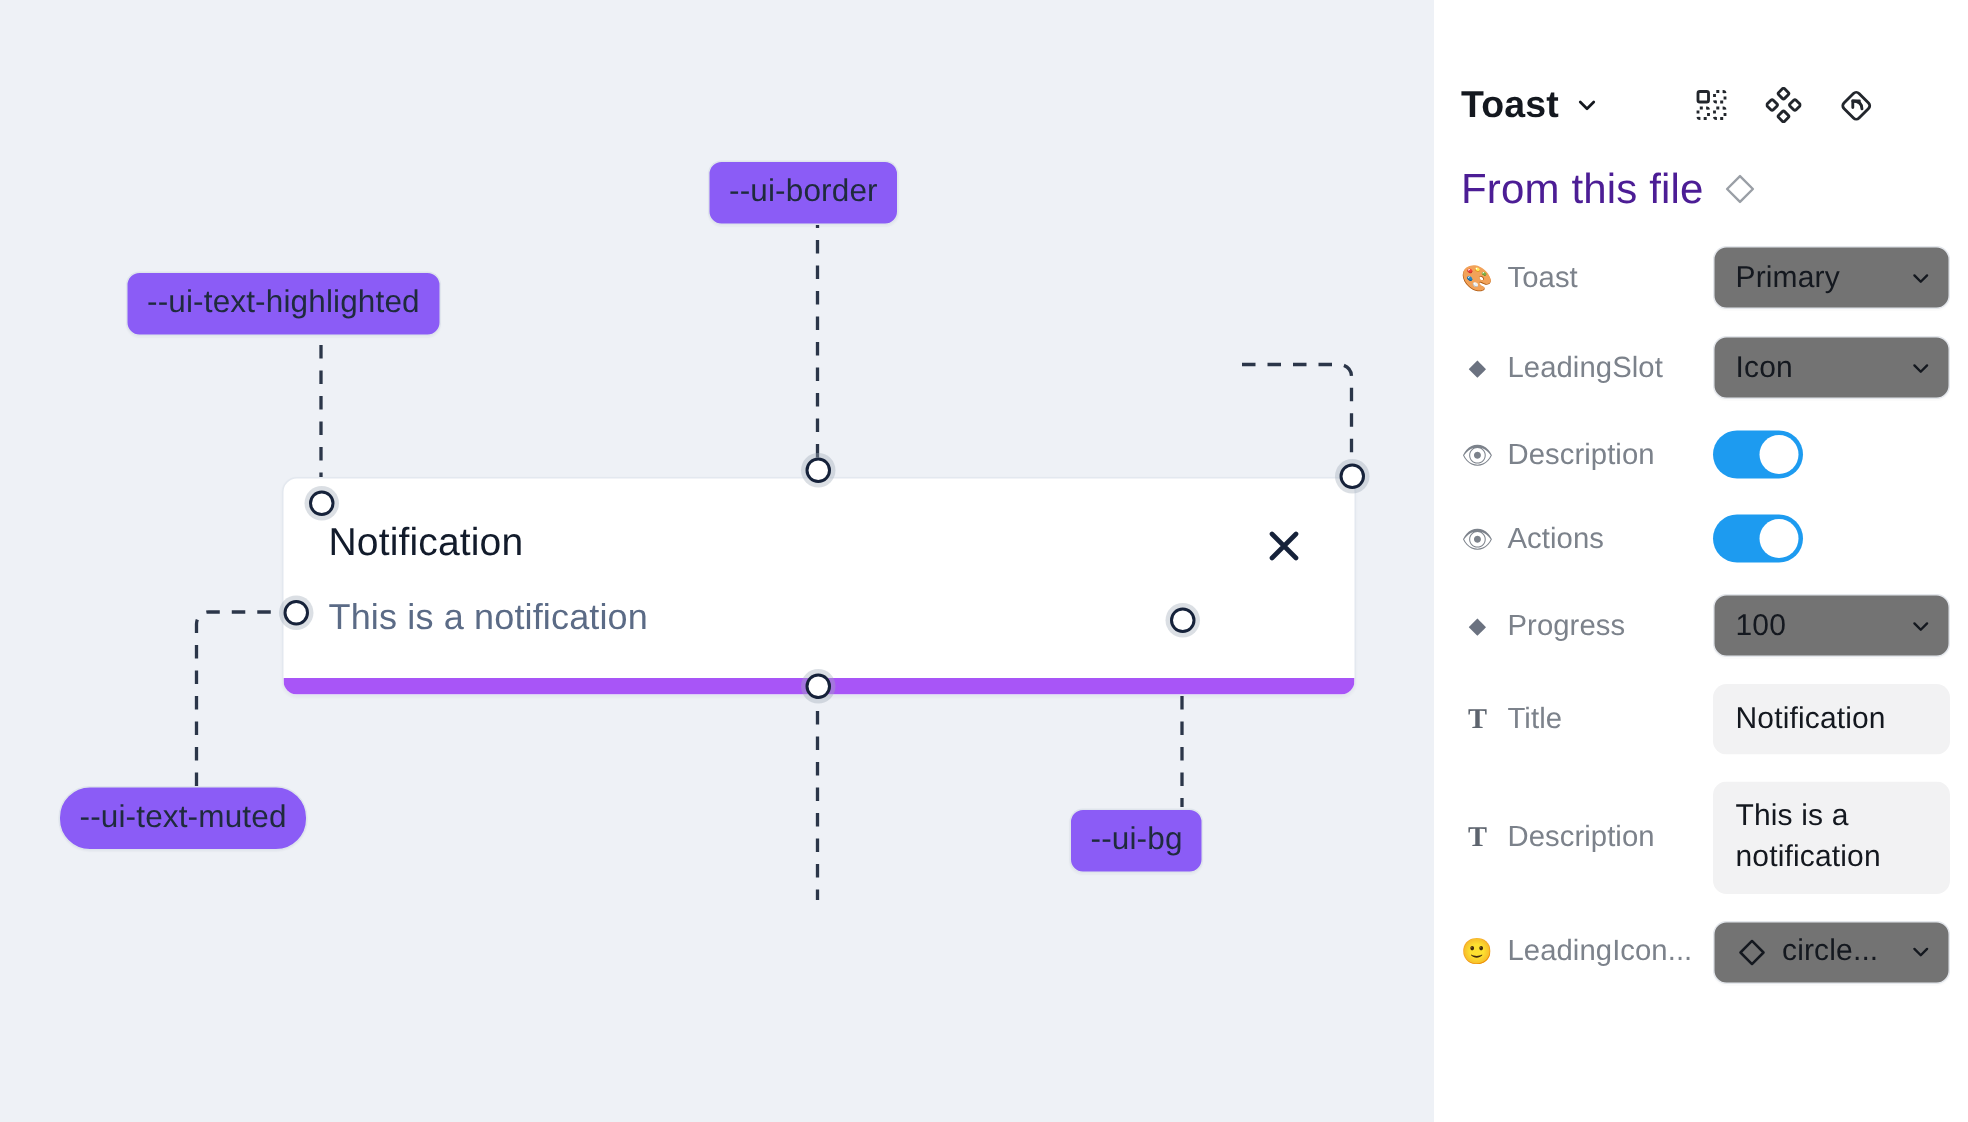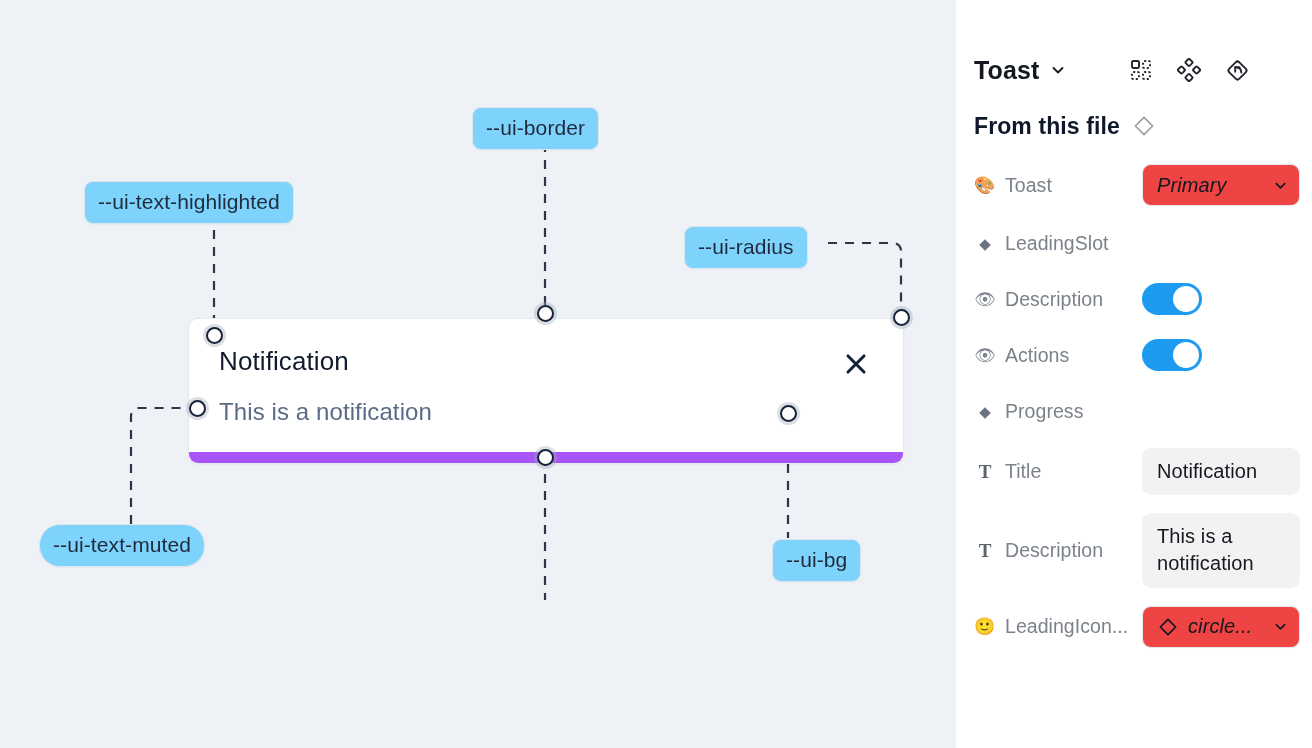--- a/index.html
+++ b/index.html
@@ -17,21 +17,21 @@
     width: 956px; height: 748px;
     background: #eef1f6;
     overflow: hidden;
     flex: none;
   }
   #canvas-svg { position: absolute; left: 0; top: 0; width: 956px; height: 748px; pointer-events: none; }
 
   
   .token-chip {
     position: absolute;
-    background: #7dd3fc;
+    background: #8b5cf6;
     border: 1px solid #dfe5ec;
     border-radius: 9px;
     color: #1f2b3d;
     font-size: 21px;
     line-height: 1;
     padding: 9px 13px 11px 13px;
     white-space: nowrap;
     letter-spacing: .1px;
     box-shadow: 0 1px 1px rgba(20,30,50,.03);
   }
@@ -98,21 +98,21 @@
   }
   #panel-title-caret { margin-left: 11px; display: flex; align-items: center; cursor: pointer; }
   #panel-header-icons { margin-left: auto; display: flex; align-items: center; gap: 22px; }
   .hdr-icon { width: 26px; height: 26px; display: flex; align-items: center; justify-content: center; cursor: pointer; }
 
   #from-file-row {
     display: flex; align-items: center;
     margin-top: 16px;
     height: 28px;
   }
-  #from-file-label { font-size: 23px; color: #0f172a; letter-spacing: .1px; font-weight: bold; }
+  #from-file-label { font-size: 28px; color: #4c1d95; letter-spacing: .1px; }
   #from-file-icon { margin-left: 12px; display: flex; align-items: center; }
 
   #panel-desc {
     margin-top: 22px;
     font-size: 19.5px; line-height: 1.38;
     color: #14181f;
     letter-spacing: .05px;
     width: 330px;
   }
 
@@ -138,30 +138,29 @@
   .prop-icon.serif-t {
     font-family: "Liberation Serif", serif;
     font-weight: bold; font-size: 19px; color: #5d646e;
   }
   .prop-icon.diamond { color: #6b7280; font-size: 15px; }
 
   .prop-control { flex: 1; display: flex; justify-content: flex-start; }
 
   .select-box {
     width: 158px;
-    background: #ef4444;
+    background: #737373;
     border: 1px solid #e4e7ec;
     border-radius: 9px;
     height: 42px;
     display: flex; align-items: center;
     padding: 0 11px 0 14px;
     font-size: 20px; color: #14181f;
     cursor: pointer;
     box-shadow: 0 1px 1px rgba(20,30,50,.02);
-    font-style: italic;
   }
   .select-box .sel-val { letter-spacing: .1px; white-space: nowrap; overflow: hidden; }
   .select-box .caret { margin-left: auto; display: flex; align-items: center; }
   .select-box .lead-diamond { margin-right: 9px; display: flex; align-items: center; flex: none; }
 
   .text-box {
     width: 158px;
     background: #f2f2f3;
     border: 1px solid transparent;
     border-radius: 9px;
@@ -210,26 +209,25 @@
         <path d="M545 457 L545 600"></path>
 
         <path d="M788 413 L788 538"></path>
       </g>
     </svg>
 
     <div class="token-chip" style="left:84px; top:181px;">--ui-text-highlighted</div>
 
     <div class="token-chip" style="left:472px; top:107px;">--ui-border</div>
 
-    <div class="token-chip" style="left:684px; top:226px;">--ui-radius</div>
 
     <div class="token-chip" style="left:39px; top:524px;border-radius:21px;">--ui-text-muted</div>
 
 
-    <div class="token-chip" style="left:772px; top:539px;">--ui-bg</div>
+    <div class="token-chip" style="left:713px; top:539px;">--ui-bg</div>
 
     <div id="toast-card">
       <div id="toast-title">Notification</div>
       <div id="toast-desc">This is a notification</div>
       <div id="toast-close">
         <svg width="26" height="26" viewBox="0 0 26 26" fill="none" stroke="#16223a" stroke-width="3.1" stroke-linecap="round">
           <path d="M5 5 L21 21 M21 5 L5 21"></path>
         </svg>
       </div>
       <div id="toast-progress"></div>
@@ -307,20 +305,30 @@
             </span>
           </div>
         </div>
       </div>
 
       <div class="prop-row">
         <div class="prop-label">
           <span class="prop-icon diamond">◆</span>
           <span>LeadingSlot</span>
         </div>
+        <div class="prop-control">
+          <div class="select-box">
+            <span class="sel-val">Icon</span>
+            <span class="caret">
+              <svg width="15" height="15" viewBox="0 0 16 16" fill="none" stroke="#14181f" stroke-width="1.7" stroke-linecap="round" stroke-linejoin="round">
+                <path d="M3.5 6 L8 10.5 L12.5 6"></path>
+              </svg>
+            </span>
+          </div>
+        </div>
       </div>
 
       <div class="prop-row">
         <div class="prop-label">
           <span class="prop-icon">👁</span>
           <span>Description</span>
         </div>
         <div class="prop-control">
           <div class="toggle">
             <div class="knob"></div>
@@ -337,20 +345,30 @@
           <div class="toggle">
             <div class="knob"></div>
           </div>
         </div>
       </div>
 
       <div class="prop-row">
         <div class="prop-label">
           <span class="prop-icon diamond">◆</span>
           <span>Progress</span>
+        </div>
+        <div class="prop-control">
+          <div class="select-box">
+            <span class="sel-val">100</span>
+            <span class="caret">
+              <svg width="15" height="15" viewBox="0 0 16 16" fill="none" stroke="#14181f" stroke-width="1.7" stroke-linecap="round" stroke-linejoin="round">
+                <path d="M3.5 6 L8 10.5 L12.5 6"></path>
+              </svg>
+            </span>
+          </div>
         </div>
       </div>
 
       <div class="prop-row">
         <div class="prop-label">
           <span class="prop-icon serif-t">T</span>
           <span>Title</span>
         </div>
         <div class="prop-control">
           <div class="text-box">Notification</div>

